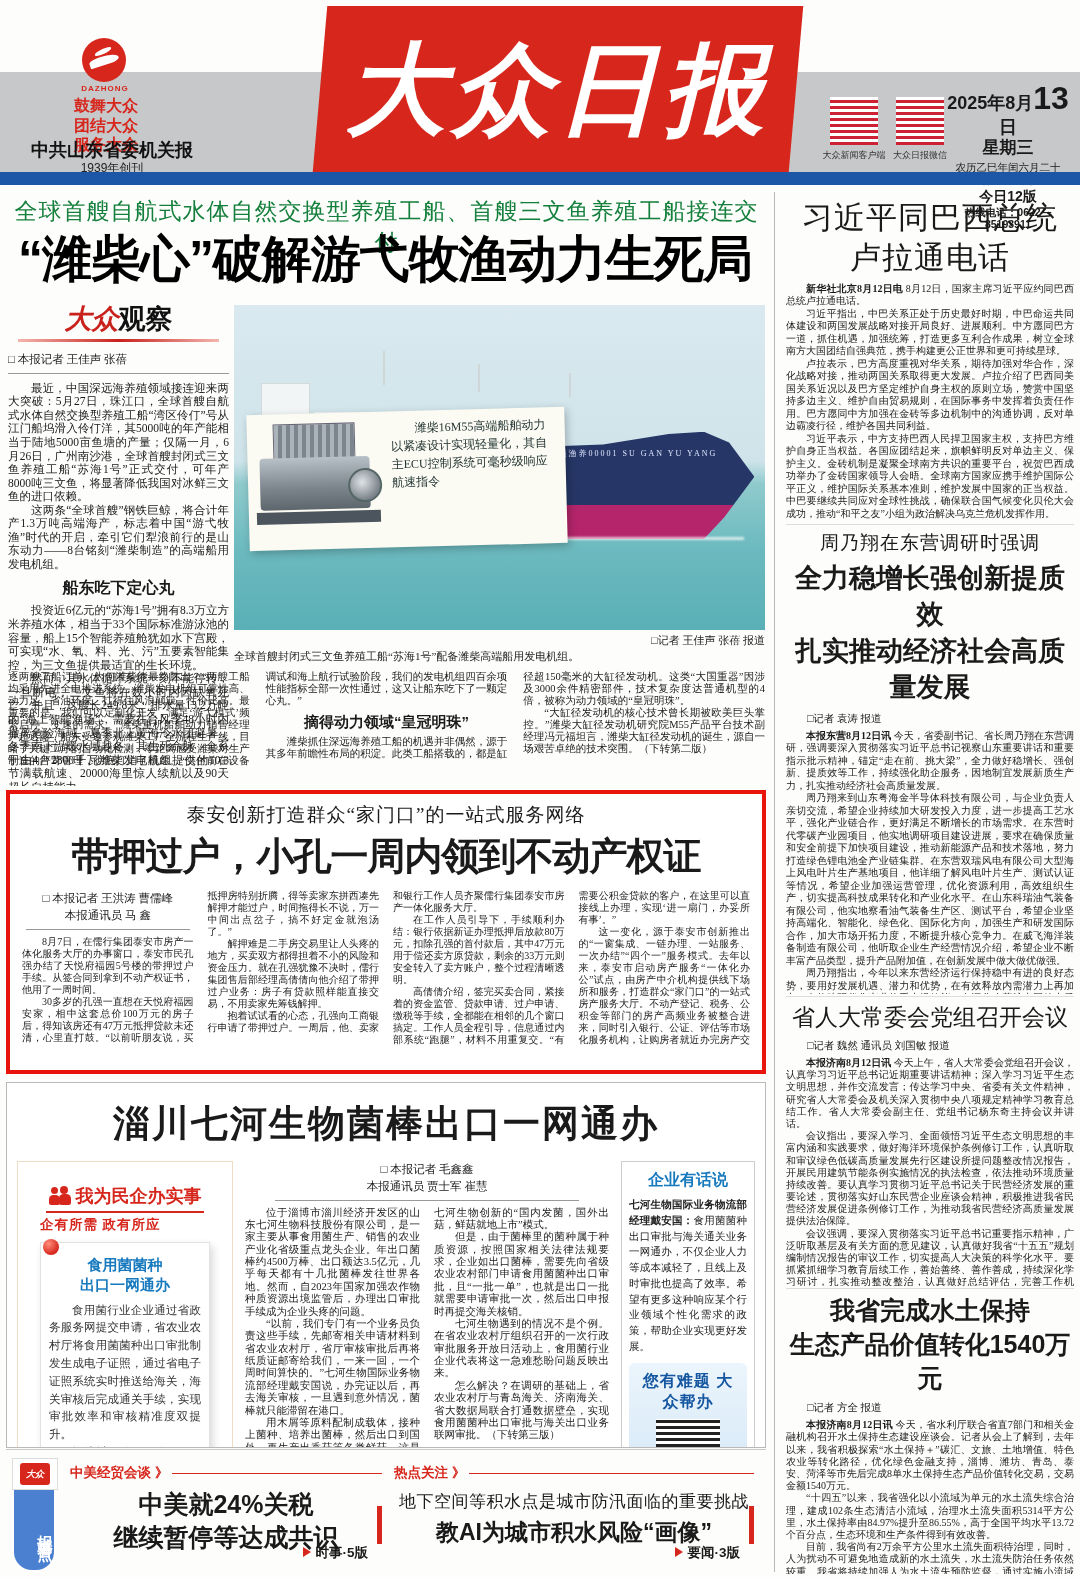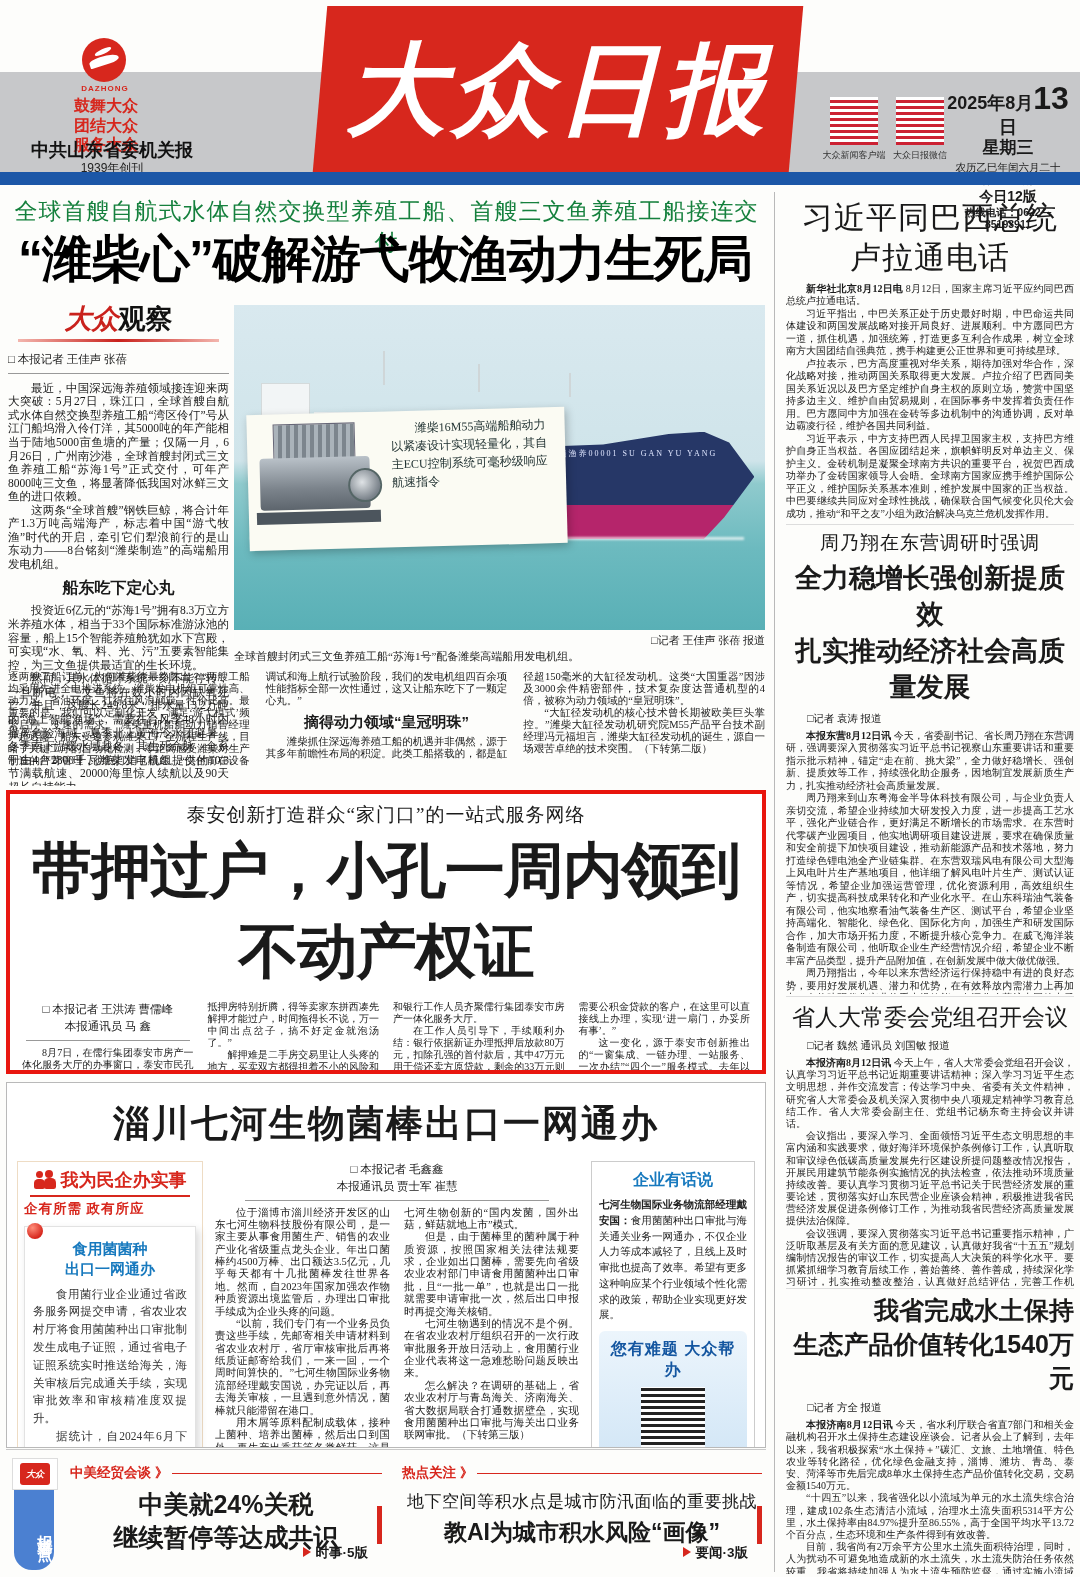--- a/index.html
+++ b/index.html
@@ -72,28 +72,28 @@
   .eng-wheel{position:absolute;right:2px;top:48px;width:30px;height:30px;border-radius:50%;background:radial-gradient(circle at 40% 40%,#dfe3e6,#7a828a 70%);border:2px solid #566}
   .eng-base{position:absolute;left:0;top:90px;width:124px;height:12px;background:#4c555d}
   .inset-text{flex:1;font-size:12px;line-height:1.5;color:#233;text-indent:2em}
   .credit{left:234px;top:633px;width:531px;text-align:right;font-size:11px;color:#222}
   .caption{left:234px;top:649px;width:531px;font-size:11px;color:#222}
   .cont3{left:8px;top:671px;width:757px;height:114px;overflow:hidden;column-count:3;column-gap:16px;font-size:10.5px;line-height:1.14}
   .cont-sub{font-size:15px;font-weight:bold;text-align:center;margin:6px 0;font-family:"Liberation Sans","DejaVu Sans",sans-serif;break-inside:avoid}
   
   .redbox{left:6px;top:790px;width:760px;height:284px;border:4px solid #e8150d;background:#fff;box-sizing:border-box;padding:4px 12px;overflow:hidden}
   .rb-kicker{text-align:center;font-size:19px;letter-spacing:1px;margin-top:4px}
-  .rb-head{text-align:center;font-size:60px;font-weight:bold;margin:3px 0 8px;letter-spacing:-1px}
+  .rb-head{text-align:center;font-size:38px;font-weight:bold;margin:3px 0 8px;letter-spacing:-1px}
   .rb-byline{text-align:center;font-size:11.5px;line-height:1.5;border-bottom:1px solid #999;padding-bottom:4px;margin:0 4px 6px}
   .rb-body{column-count:4;column-gap:14px;height:158px;overflow:hidden;font-size:10px;line-height:1.2}
   
   .zibo{left:6px;top:1082px;width:760px;height:366px;border:1px solid #b9b9b9;background:#fff;box-sizing:border-box;padding:8px 10px;overflow:hidden}
   .zb-head{text-align:center;font-size:37px;font-weight:bold;margin:8px 0 12px;letter-spacing:2px}
   .zb-row{display:flex;gap:12px}
-  .minqi{width:186px;border:1px solid #eedcc4;padding:6px;box-sizing:border-box}
+  .minqi{width:216px;border:1px solid #eedcc4;padding:22px;box-sizing:border-box}
   .mq-head{display:flex;align-items:center;gap:5px;justify-content:center}
   .mq-icon{width:22px;height:20px;position:relative}
   .mq-icon i{position:absolute;background:#d7271d;border-radius:50%}
   .mq-title{color:#d7271d;font-weight:bold;font-size:18px;font-family:"Liberation Sans","DejaVu Sans",sans-serif}
   .mq-rule{height:2px;background:#d7271d;margin:3px 6px}
   .mq-slogan{color:#d7271d;font-weight:bold;font-size:13.5px;text-align:left;letter-spacing:1px}
   .card{margin-top:8px;background:#fff;border:1px solid #e2e2e2;box-shadow:3px 4px 8px rgba(0,0,0,.15);padding:12px 8px 16px;position:relative}
   .pin{position:absolute;left:2px;top:-4px;width:16px;height:16px;border-radius:50%;background:radial-gradient(circle at 35% 30%,#ff8d7a,#d7271d 70%)}
   .card-title{color:#1779be;font-weight:bold;font-size:15px;text-align:center;line-height:1.35;font-family:"Liberation Sans","DejaVu Sans",sans-serif}
   .card-body{margin-top:6px;font-size:11.5px;line-height:1.55;color:#333}
@@ -107,38 +107,38 @@
   .hp-title{color:#1456a0;font-weight:bold;font-size:16px;letter-spacing:1px;font-family:"Liberation Sans","DejaVu Sans",sans-serif}
   
   .strip{left:6px;top:1452px;width:760px;height:120px}
   .tab-logo{position:absolute;left:6px;top:6px;width:44px;height:30px;background:#fff;border:1px solid #ddd;display:flex;align-items:center;justify-content:center}
   .tab-logo i{display:block;width:30px;height:22px;background:#d7271d;border-radius:3px;color:#fff;font-size:9px;font-style:italic;font-weight:bold;text-align:center;line-height:22px}
   .tab{position:absolute;left:8px;top:38px;width:40px;height:80px;background:#4b80d1;border-radius:0 0 18px 18px;
        color:#fff;font-weight:bold;font-size:15px;letter-spacing:4px;writing-mode:vertical-rl;text-align:center;
        font-family:"Liberation Sans","DejaVu Sans",sans-serif;padding-top:2px;box-sizing:border-box}
   .brief{position:absolute;top:12px;height:100px}
   .b1{left:64px;width:312px}
-  .b2{left:396px;width:360px}
+  .b2{left:388px;width:360px}
   .tagrow{display:flex;align-items:center;gap:4px}
   .tag{color:#d7271d;font-weight:bold;font-size:13.5px;font-family:"Liberation Sans","DejaVu Sans",sans-serif}
   .chev{color:#d7271d;font-weight:bold;font-size:13px}
   .tagline{flex:1;height:1px;background:#d7271d}
   .bh{text-align:center;font-weight:bold;font-size:25px;line-height:1.32;margin-top:6px;font-family:"Liberation Sans","DejaVu Sans",sans-serif}
   .bk{text-align:center;font-size:17px;margin-top:8px;letter-spacing:0.5px}
   .bh2{text-align:center;font-weight:bold;font-size:23px;margin-top:4px;font-family:"Liberation Sans","DejaVu Sans",sans-serif}
   .pointer{position:absolute;right:14px;bottom:2px;font-size:13.5px;font-weight:bold;font-family:"Liberation Sans","DejaVu Sans",sans-serif}
   .arrow{display:inline-block;width:0;height:0;border-top:5px solid transparent;border-bottom:5px solid transparent;border-left:8px solid #d7271d;margin-right:4px}
   .tick{position:absolute;right:0;top:42px;width:5px;height:38px;background:#d7271d}
   
   .ra{left:786px;width:288px;overflow:hidden}
   .ra-h-serif{text-align:center;font-weight:normal;font-size:31px;line-height:1.3;letter-spacing:1px}
   .ra-kicker{text-align:center;font-size:19px;margin-bottom:4px;letter-spacing:1px}
   .ra-h-sans{text-align:center;font-weight:600;font-size:27px;line-height:1.35;font-family:"Liberation Sans","DejaVu Sans",sans-serif}
   .ra-h-sans3{text-align:center;font-weight:500;font-size:23px;font-family:"Liberation Sans","DejaVu Sans",sans-serif}
-  .ra-h-sans4{text-align:right;font-weight:bold;font-size:25px;line-height:1.35;font-family:"Liberation Sans","DejaVu Sans",sans-serif}
+  .ra-h-sans4{text-align:center;font-weight:bold;font-size:25px;line-height:1.35;font-family:"Liberation Sans","DejaVu Sans",sans-serif}
   .ra-byline{font-size:10.5px;margin:6px 0 2px;text-indent:2em}
   .ra-body{font-size:10px;line-height:1.25;margin-top:4px}
   .ra-body p{margin:0;text-indent:2em;text-align:justify}
 </style>
 </head>
 <body>
 
 <div class="abs grayband"></div>
 
 <div class="abs logo-cir">

